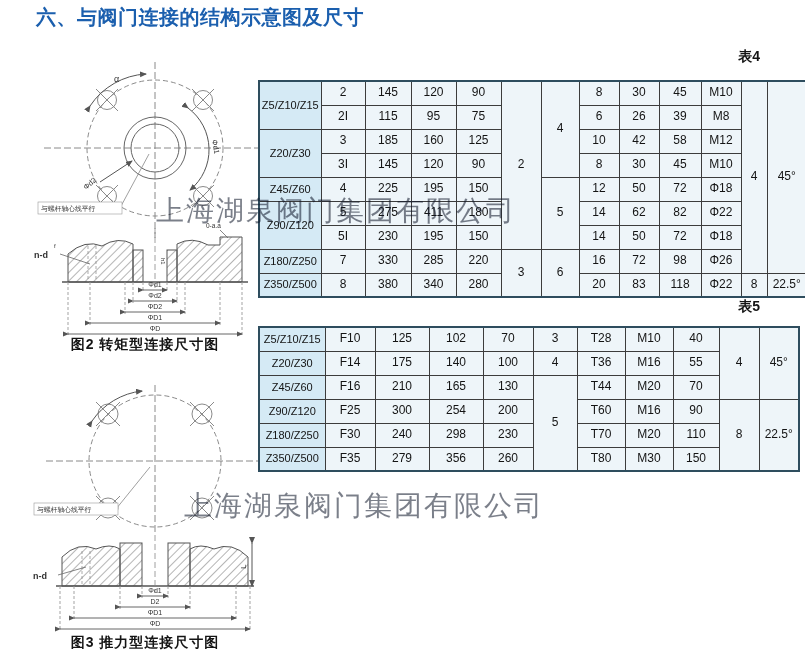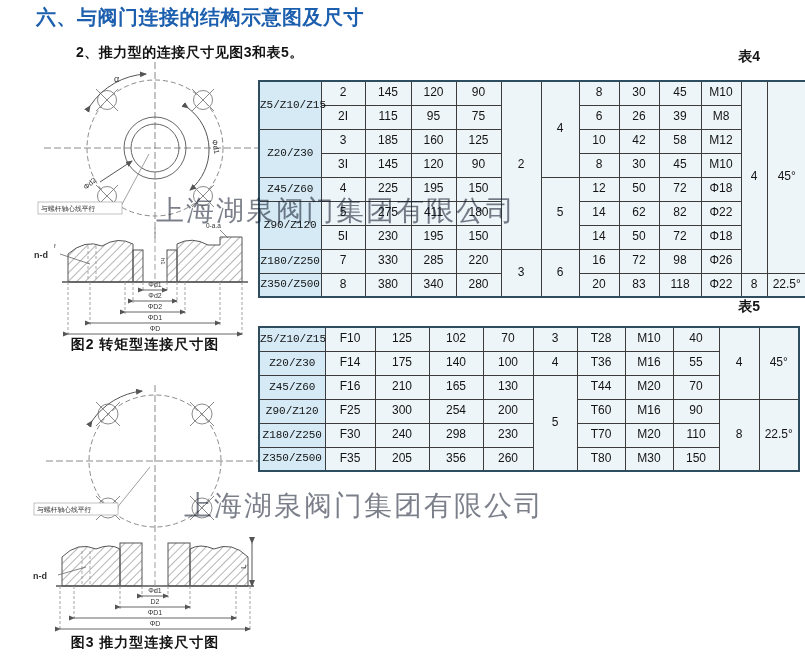--- a/index.html
+++ b/index.html
@@ -17,36 +17,35 @@
   .fig-cap{position:absolute;left:30px;width:230px;text-align:center;font-size:14px;font-weight:bold;color:#141414;letter-spacing:1px;}
   .cap2{top:336px;} .cap3{top:634px;}
 
   
   .tables{position:absolute;left:258px;top:48px;width:542px;}
   .tbl-tag{text-align:right;padding-right:40px;font-size:14px;font-weight:bold;color:#141414;height:18px;margin-bottom:14px;}
   .tag5{margin-bottom:10px;}
   table.dim{border-collapse:collapse;table-layout:fixed;width:540px;font-size:12px;border:2px solid #2e4d5e;}
   table.dim th,table.dim td{border:1px solid #3c3c3c;text-align:center;vertical-align:middle;padding:0;
       white-space:pre-line;line-height:1.15;background:#eef5f9;color:#141414;}
-  table.dim td.rowhead{background:#d5eaf5;font-size:11px;font-family:Liberation Mono, monospace;} .t4 tbody tr{height:24px;} .t5 tbody tr{height:24px;}
+  table.dim td.rowhead{background:#d5eaf5;font-size:11px;} .t4 tbody tr{height:24px;} .t5 tbody tr{height:24px;}
 
   
   .wm{position:absolute;font-size:28px;color:#0f172a;opacity:.55;letter-spacing:2px;white-space:nowrap;
       z-index:20;pointer-events:none;font-weight:normal;margin-left:44px;}
   .wm1{left:112px;top:192px;} .wm2{left:140px;top:487px;}
 
   svg text{font-family:"Liberation Sans","DejaVu Sans",sans-serif;fill:#333;}
 </style>
 </head>
 <body>
 
 <div class="page">
 
   <div class="doc-title">六、与阀门连接的结构示意图及尺寸</div>
-  <div class="doc-item i2">2、推力型的连接尺寸见图3和表5。</div>
 
   <svg class="figsvg f2" width="230" height="292" viewBox="0 0 230 292">
     <defs>
       <pattern id="h2" width="6" height="6" patternUnits="userSpaceOnUse" patternTransform="rotate(45)">
         <line x1="0" y1="0" x2="0" y2="6" stroke="#6b6b6b" stroke-width="1"></line>
       </pattern>
       <marker id="aw2" markerWidth="8" markerHeight="8" refX="6" refY="3" orient="auto">
         <path d="M0,0 L7,3 L0,6 Z" fill="#555"></path>
       </marker>
     </defs>
@@ -404,21 +403,21 @@
               <td>240</td>
               <td>298</td>
               <td>230</td>
               <td>T70</td>
               <td>M20</td>
               <td>110</td>
             </tr>
             <tr>
               <td class="rowhead">Z350/Z500</td>
               <td>F35</td>
-              <td>205</td>
+              <td>279</td>
               <td>356</td>
               <td>260</td>
               <td>T80</td>
               <td>M30</td>
               <td>150</td>
             </tr>
           </tbody>
         </table>
       </div>
   </div>

